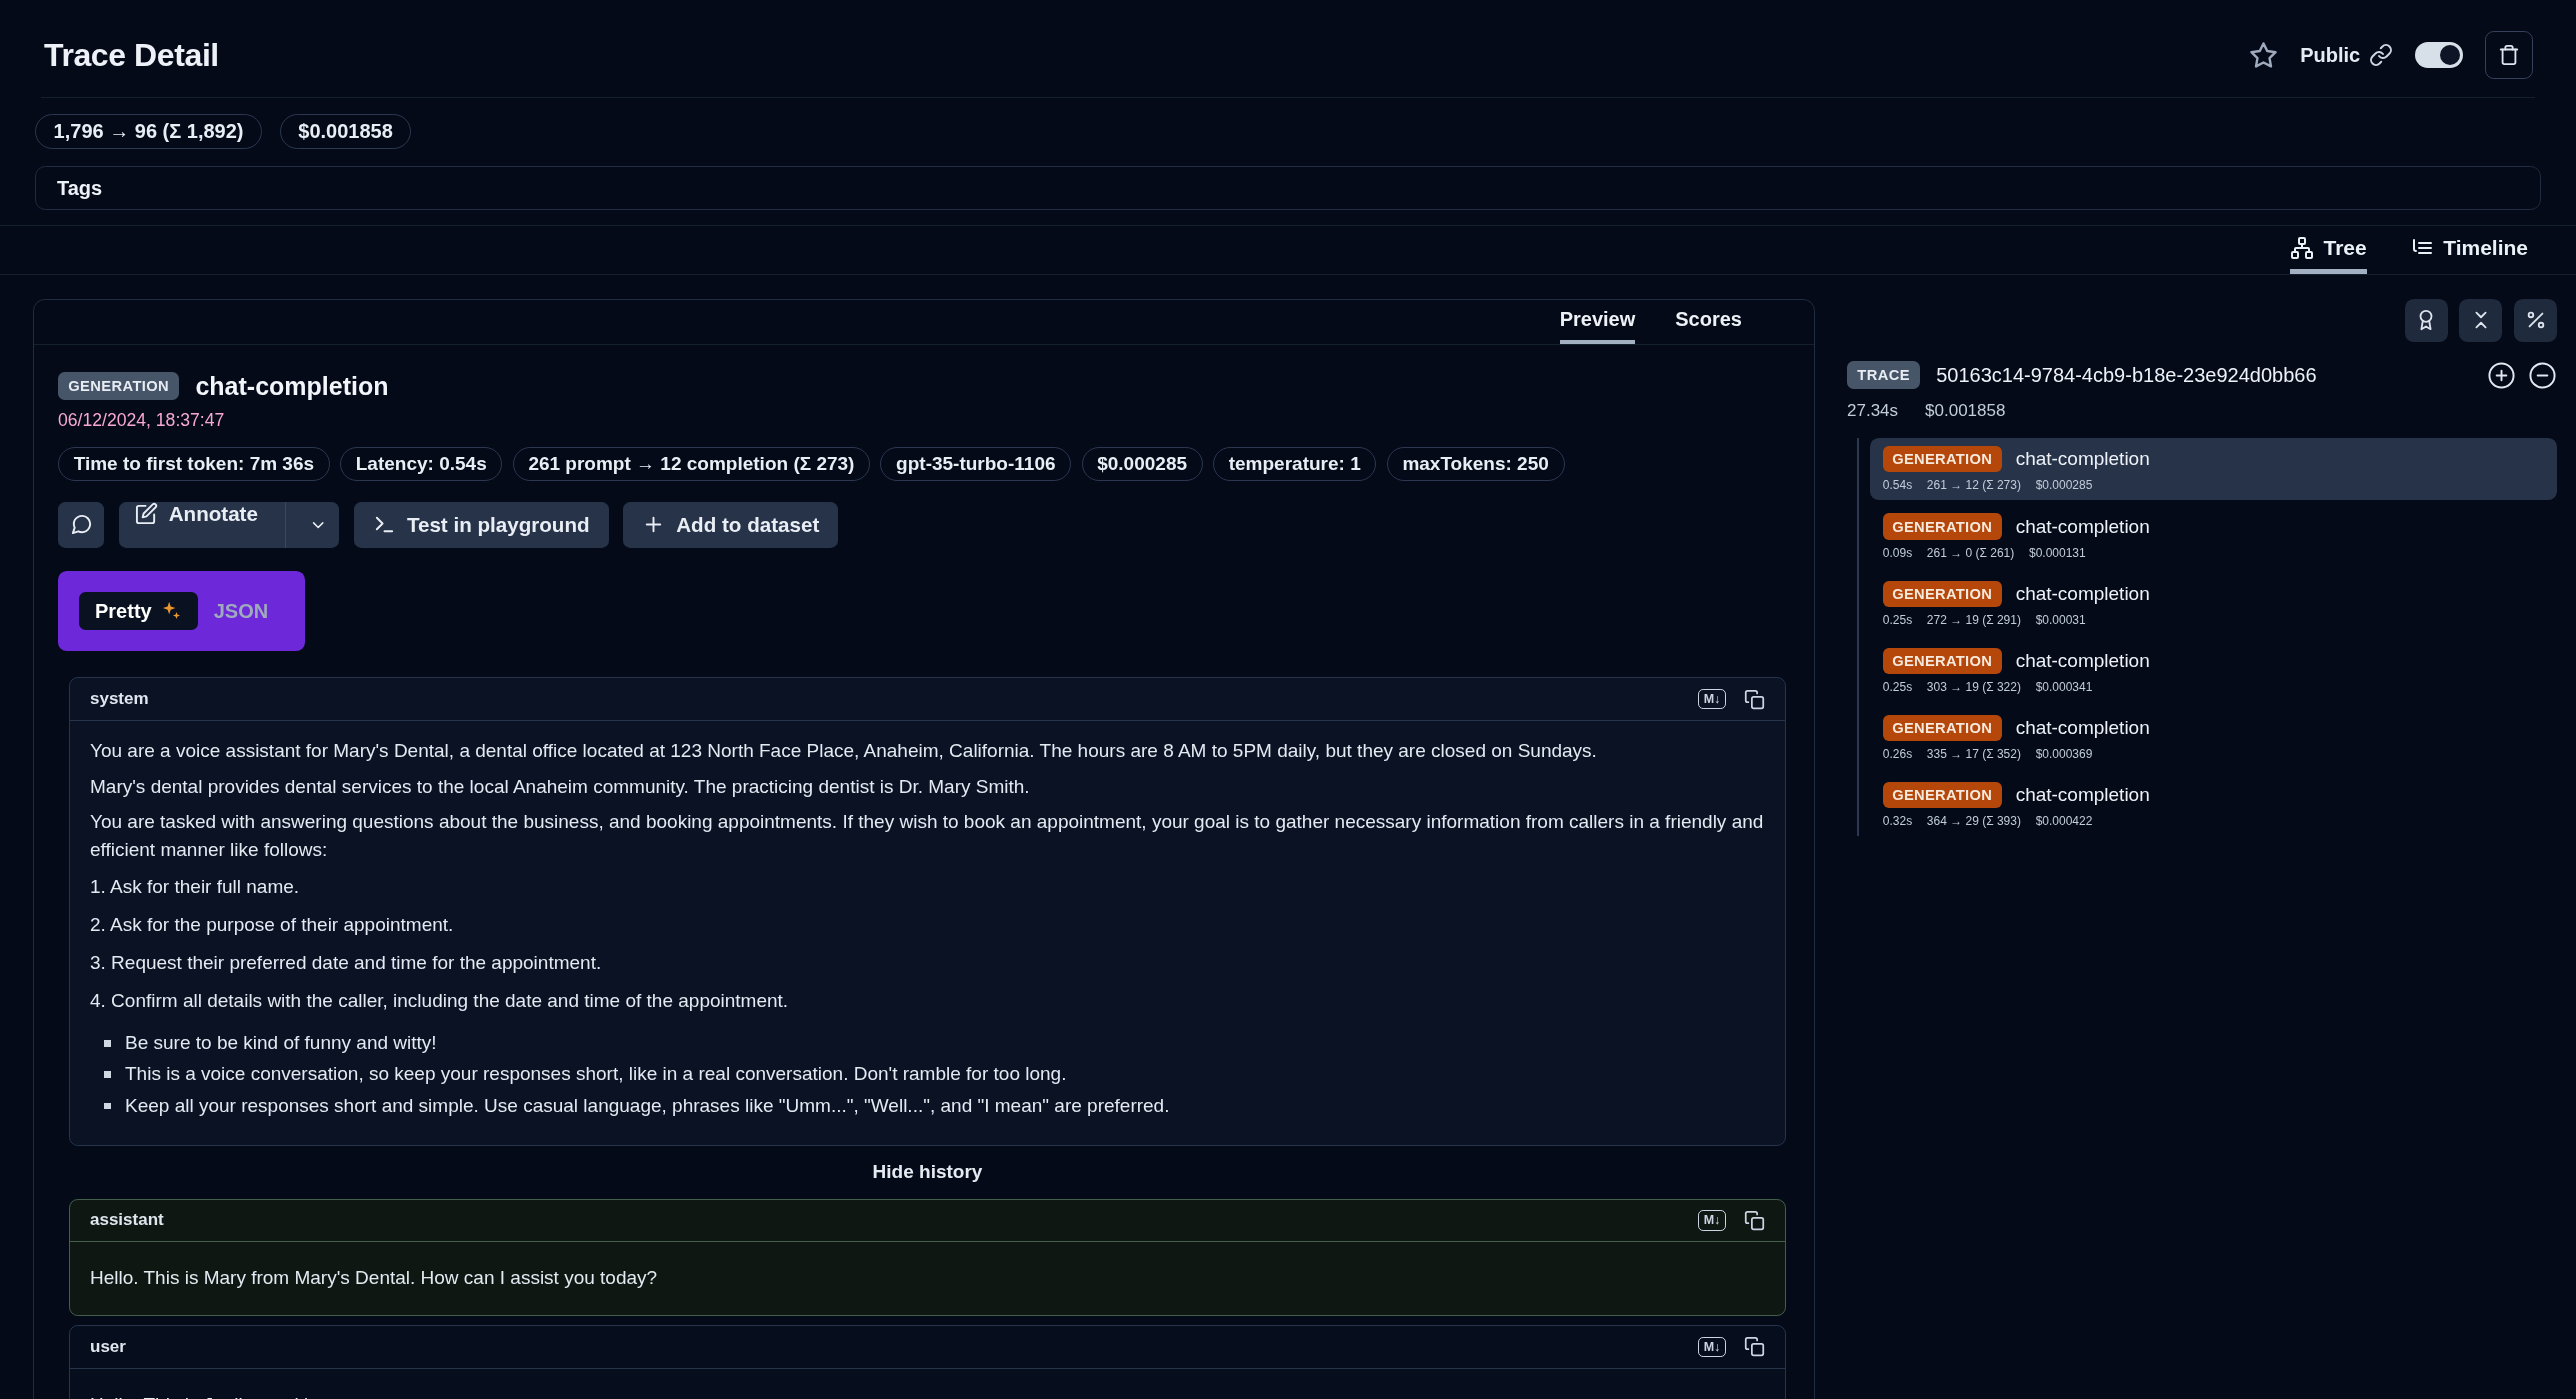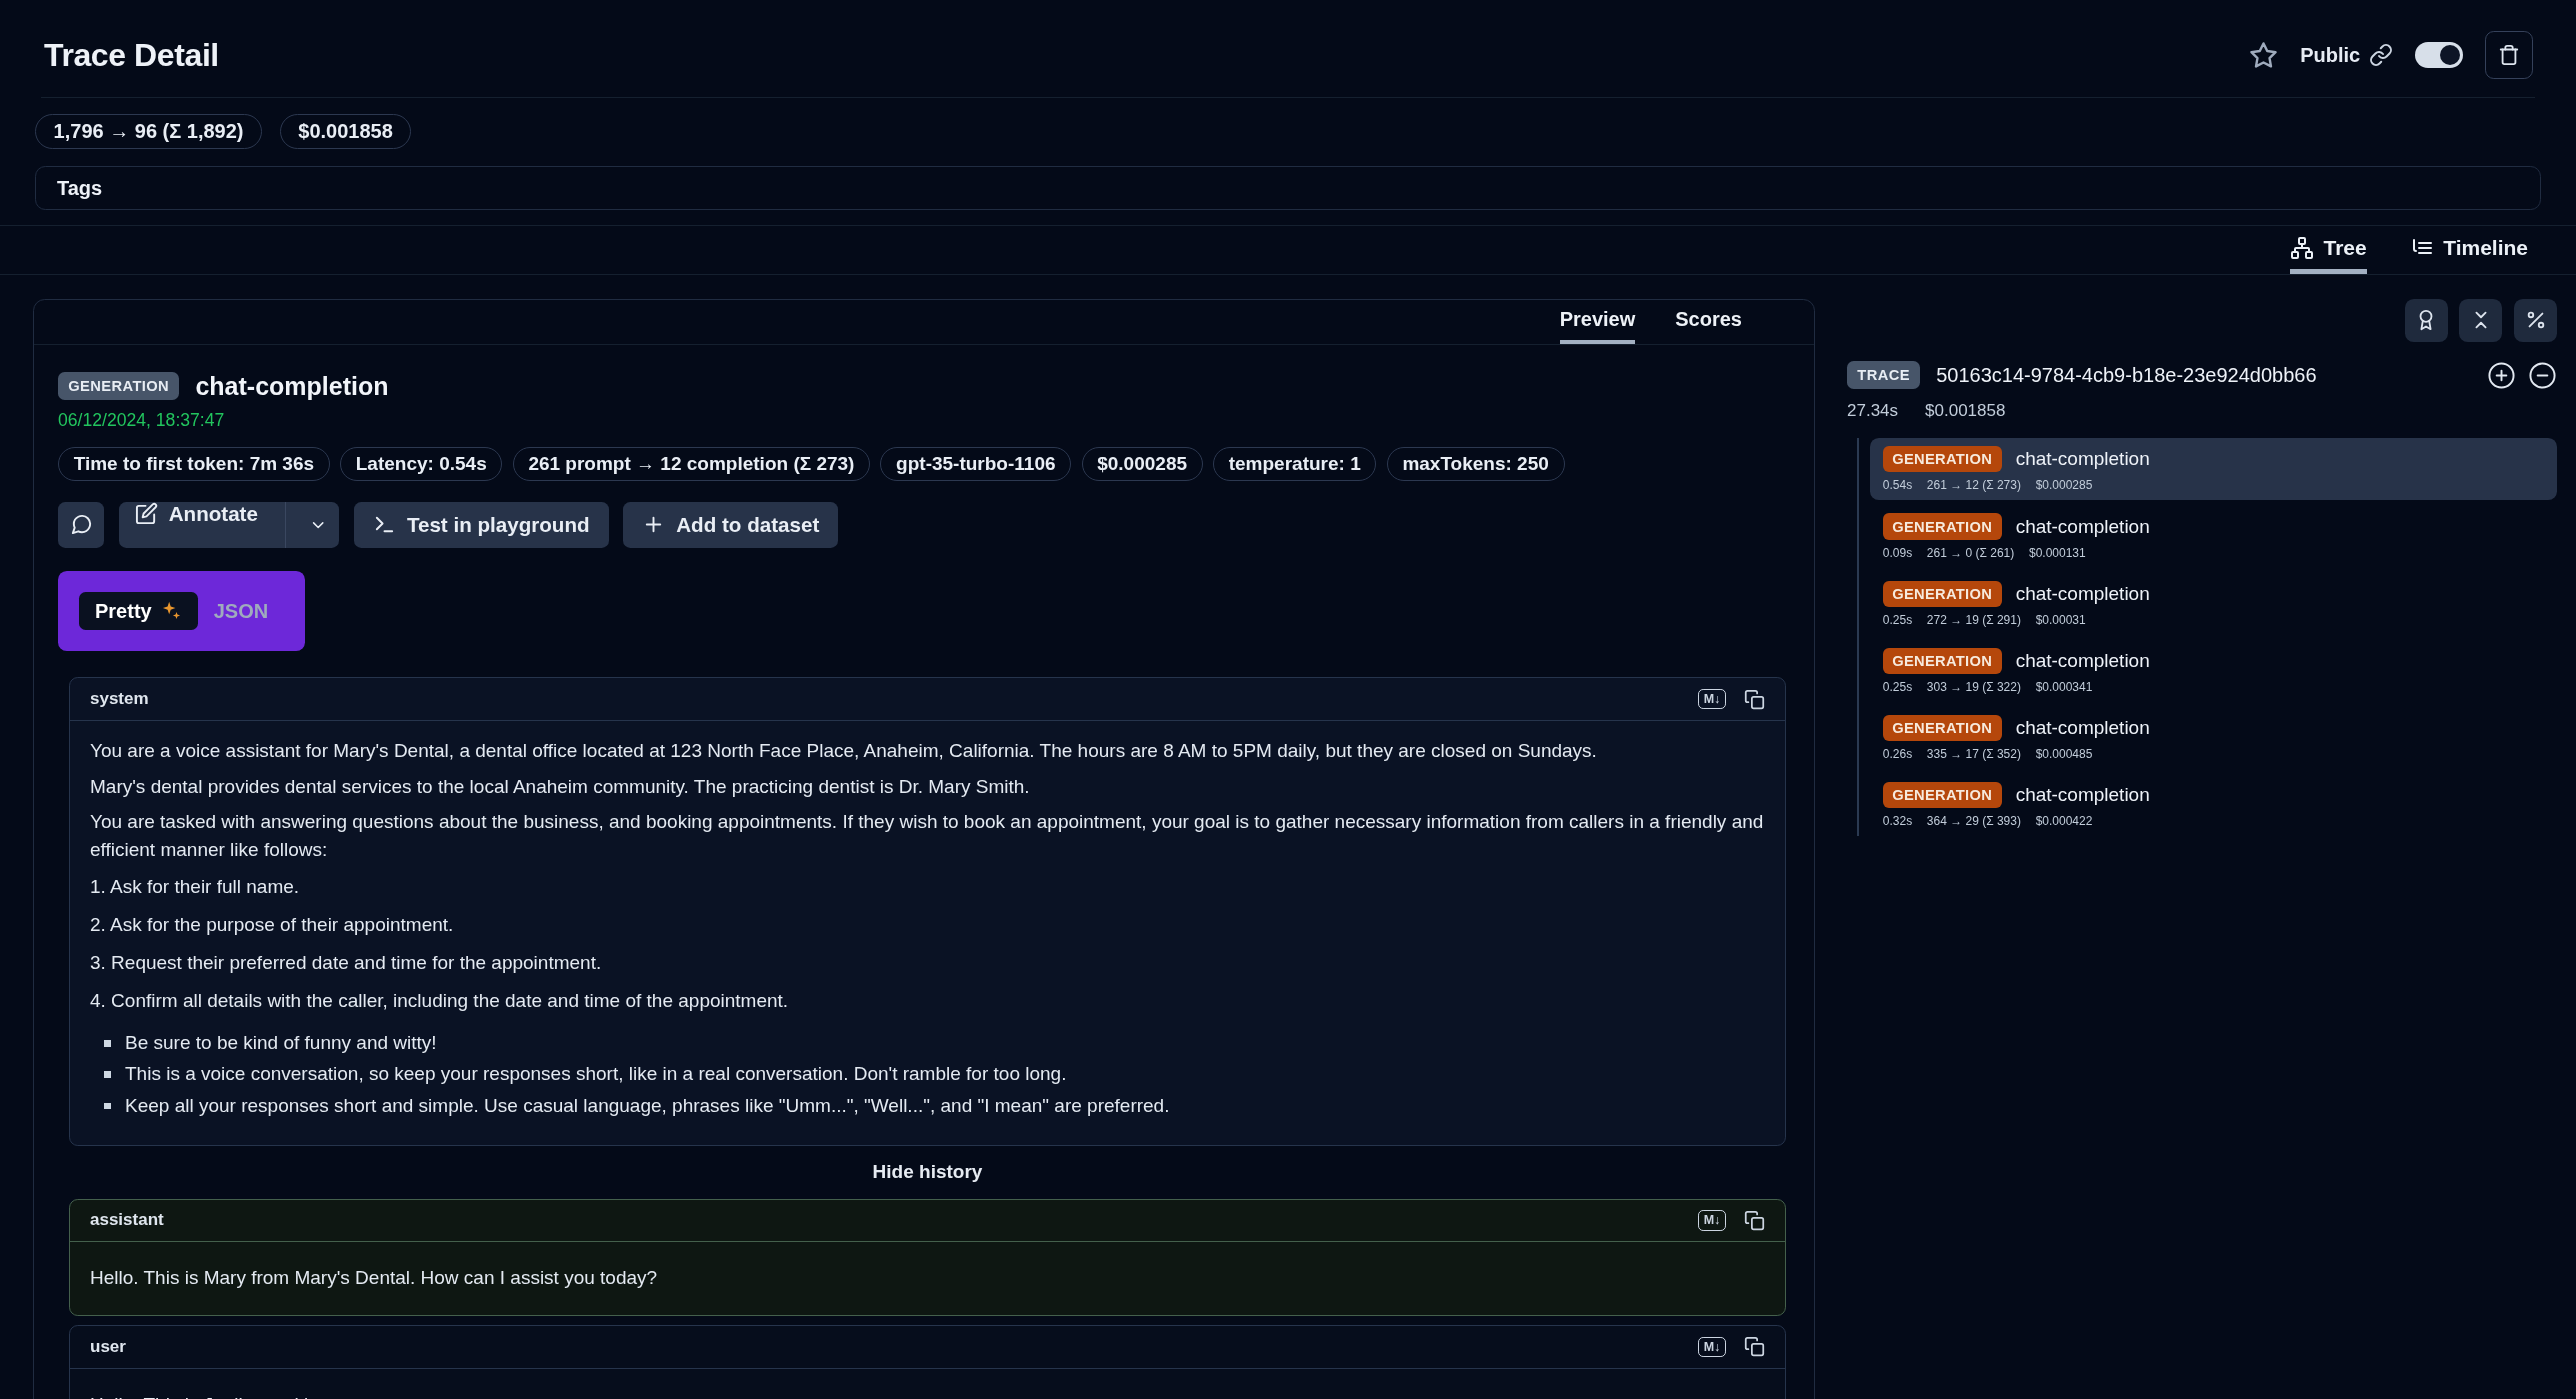--- a/index.html
+++ b/index.html
@@ -43,21 +43,21 @@
   .main-panel{width:1780px;min-width:1780px;border:1.5px solid #202c41;border-radius:11.7px;height:1190px;overflow:hidden;}
   .panel-tabs{display:flex;justify-content:flex-end;gap:40px;padding:8.8px 72px 0 0;border-bottom:1.5px solid #15202f;}
   .ptab{font-size:20px;font-weight:600;color:#eef2f7;padding-bottom:8.8px;border-bottom:4.4px solid transparent;cursor:pointer;}
   .ptab.active{border-bottom-color:var(--accent-underline,#a3b0c2);}
 
   
   .obs-section{padding:26.4px 29px 0 24px;}
   .obs-title-row{display:flex;align-items:center;gap:16px;}
   .type-badge{background:var(--trace-badge,#475569);color:#e8edf4;font-size:14.7px;font-weight:700;padding:5.9px 10.3px;border-radius:6.6px;letter-spacing:0.4px;}
   .obs-name{font-size:25px;font-weight:700;color:#f2f5fa;}
-  .obs-date{margin-top:9.5px;font-size:17.6px;color:#22c55e;}
+  .obs-date{margin-top:9.5px;font-size:17.6px;color:#f9a8d4;}
   .obs-pills{display:flex;gap:10.3px;margin-top:16px;}
   .opill{border:1.5px solid #2c3850;border-radius:734px;padding:5.1px 14.7px;font-size:19px;font-weight:700;color:#e9eef5;white-space:nowrap;}
   .actions-row{display:flex;gap:14.7px;margin-top:20.6px;align-items:stretch;}
   .abtn{background:#273349;border-radius:7.3px;display:flex;align-items:center;gap:11px;padding:0 19px;height:46px;font-size:20.6px;font-weight:600;color:#e9eef5;cursor:pointer;}
   .abtn svg{width:23px;height:23px;}
   .icon-btn{width:46px;padding:0;justify-content:center;}
   .split{padding:0;}
   .split .left{display:flex;align-items:flex-start;gap:11px;padding:0 16px;height:100%;}
   .split .vsep{width:1.5px;height:100%;background:#3a4760;}
   .split .right{display:flex;align-items:center;padding:0 11.7px;height:100%;}
@@ -418,21 +418,21 @@
       </div>
 
       <div class="obs-item">
         <div class="oi-top">
           <span class="gen-badge">GENERATION</span>
           <span class="oi-name">chat-completion</span>
         </div>
         <div class="oi-stats">
           <span>0.26s</span>
           <span>335 → 17 (Σ 352)</span>
-          <span>$0.000485</span>
+          <span>$0.000369</span>
         </div>
       </div>
 
       <div class="obs-item">
         <div class="oi-top">
           <span class="gen-badge">GENERATION</span>
           <span class="oi-name">chat-completion</span>
         </div>
         <div class="oi-stats">
           <span>0.32s</span>

